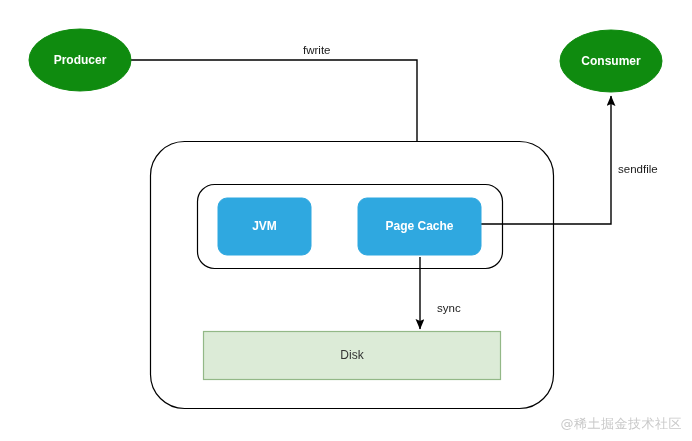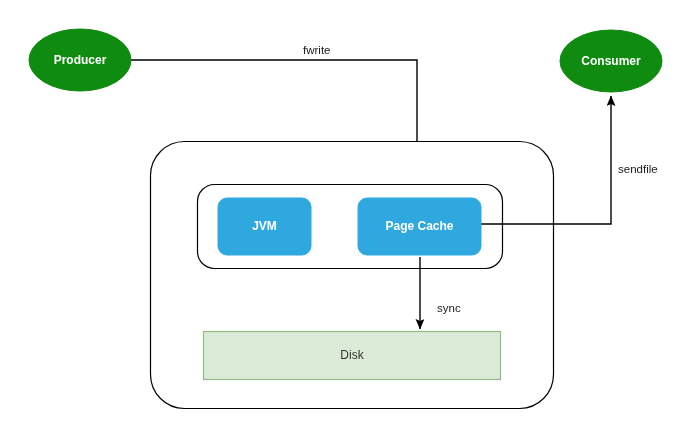--- a/index.html
+++ b/index.html
@@ -106,14 +106,15 @@
       <text class="node-label-dark" x="352" y="356">Disk</text>
     </g>
 
     <text class="edge-label" x="303" y="51" text-anchor="start">fwrite</text>
 
     <text class="edge-label" x="618" y="170" text-anchor="start">sendfile</text>
 
     <text class="edge-label" x="437" y="309" text-anchor="start">sync</text>
   </svg>
 
+  <div class="watermark">@稀土掘金技术社区</div>
 
 </div>
 
 </body></html>

